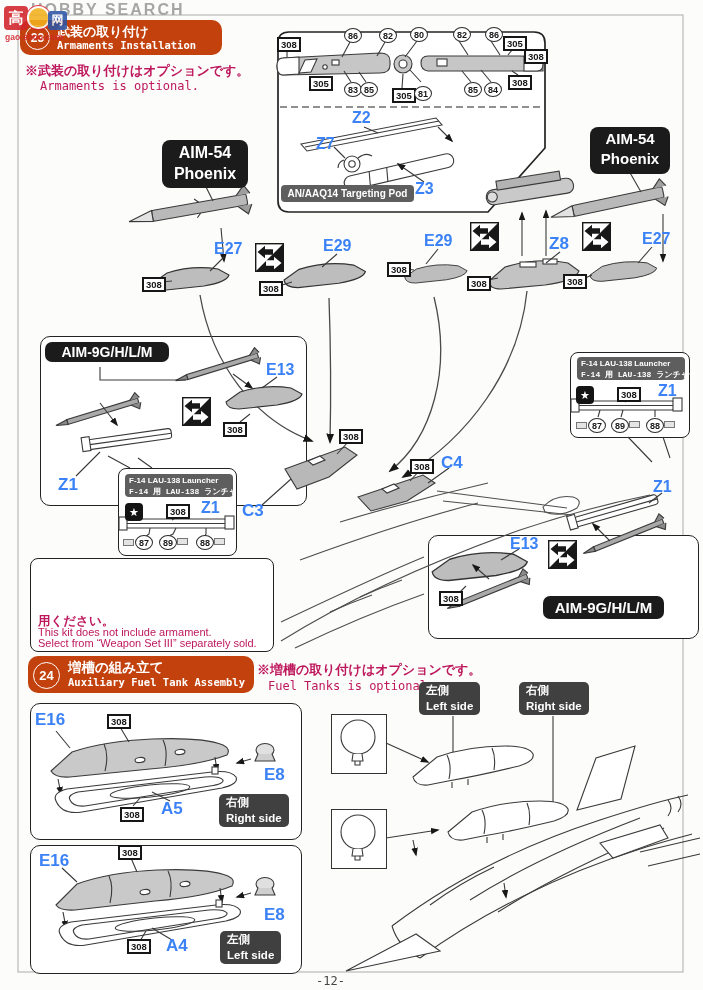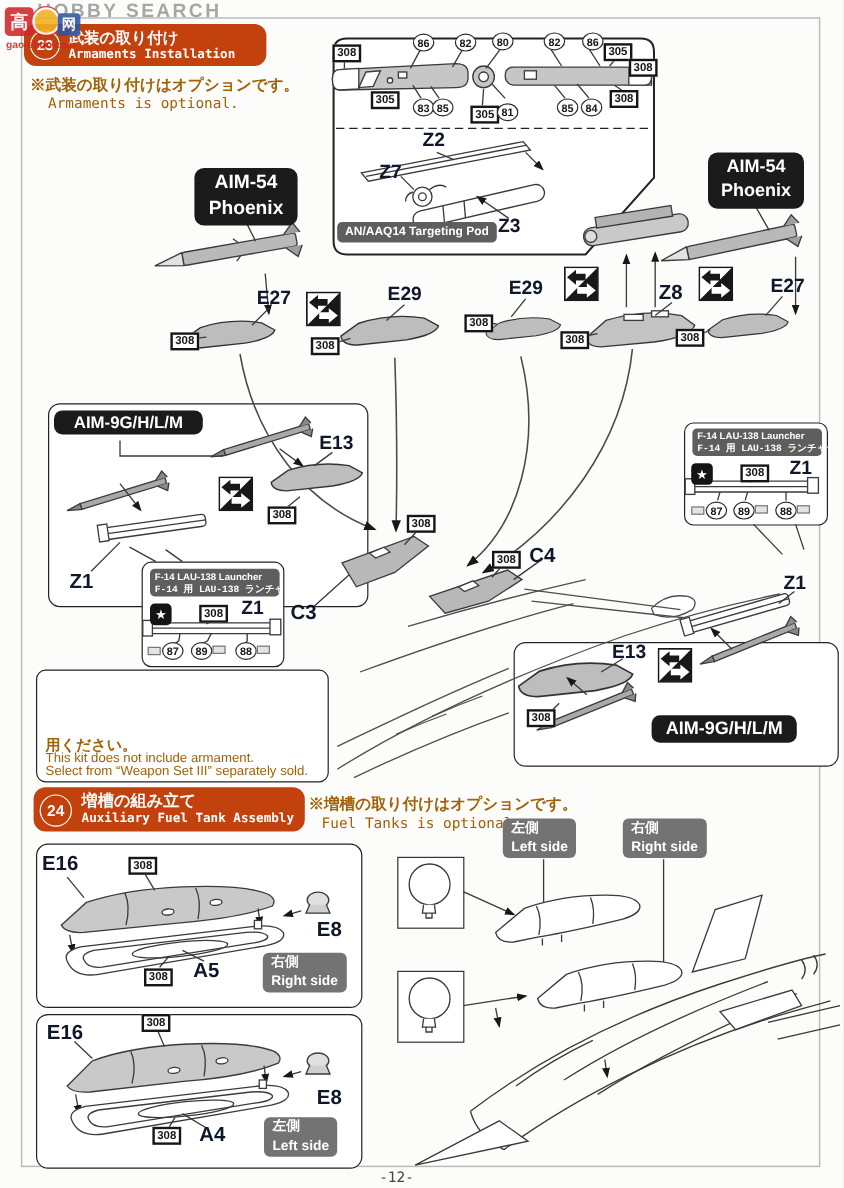--- a/index.html
+++ b/index.html
@@ -1,38 +1,38 @@
 <!DOCTYPE html>
 <html><head>
 <meta charset="utf-8">
 <style>
   html,body{margin:0;padding:0;background:#e8e8e8;}
   #canvas{position:relative;width:703px;height:990px;background:#fcfcfa;overflow:hidden;
     font-family:"Liberation Sans","DejaVu Sans",sans-serif;color:#161616;}
   .abs{position:absolute;}
-  .lbl{position:absolute;font-weight:bold;color:#0f172a;white-space:nowrap;}
+  .lbl{position:absolute;font-weight:bold;color:#3b82f6;white-space:nowrap;}
   .jp{font-family:Liberation Mono, monospace;}
   .mono{font-family:"DejaVu Sans Mono","Liberation Mono",monospace;}
   .pbadge{position:absolute;background:#fff;border:2px solid #161616;color:#161616;font-weight:bold;
     font-size:9.5px;line-height:11px;padding:0 2px;white-space:nowrap;}
   .circ{position:absolute;width:16px;height:13px;border:1.4px solid #2c2c2c;border-radius:50%;background:#fff;
     font-size:9px;font-weight:bold;display:flex;align-items:center;justify-content:center;}
   .hbadge{position:absolute;background:#c2410c;border-radius:10px;color:#fff;}
   .hnum{position:absolute;border:1.8px solid #fff;border-radius:50%;display:flex;align-items:center;justify-content:center;font-weight:bold;color:#fff;}
   .htitle{position:absolute;font-weight:bold;white-space:nowrap;color:#fff;}
   .nbadge{position:absolute;background:#1b1b1b;border-radius:8px;color:#fff;font-weight:bold;text-align:center;}
   .gbadge{position:absolute;background:#5e5e5e;color:#fff;border-radius:4px;font-weight:bold;white-space:nowrap;}
-  .sbadge{position:absolute;background:#737373;color:#fff;border-radius:5px;font-weight:bold;
+  .sbadge{position:absolute;background:#404040;color:#fff;border-radius:5px;font-weight:bold;
     padding:2px 7px;font-size:11.5px;line-height:14.5px;white-space:nowrap;}
   .obox{position:absolute;background:#fff;border:1.6px solid #232323;border-radius:10px;}
   .sq{position:absolute;background:#fff;border:1.4px solid #333;}
   .star{position:absolute;width:18px;height:18px;background:#141414;border-radius:4px;color:#fff;
     display:flex;align-items:center;justify-content:center;font-size:11px;}
   .chip{position:absolute;width:9px;height:5px;border:1px solid #777;background:#e4e4e4;}
-  .note{position:absolute;white-space:nowrap;color:#a16207;}
+  .note{position:absolute;white-space:nowrap;color:#be185d;}
   svg.art{position:absolute;left:0;top:0;pointer-events:none;}
   .wm{position:absolute;z-index:9;}
 </style>
 </head>
 <body>
 
 <div id="canvas">
 
   <svg class="art" width="703" height="990">
     <rect x="18" y="15" width="665" height="957" fill="none" stroke="#b9b9b9" stroke-width="1.2"></rect>

